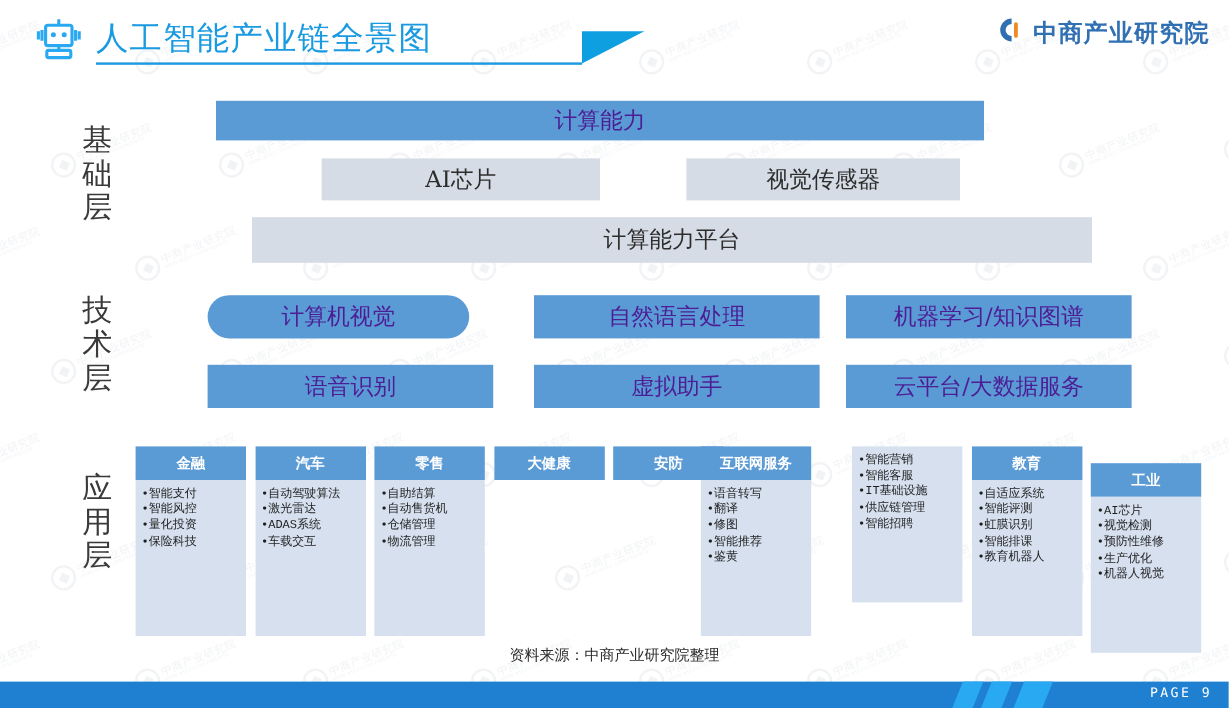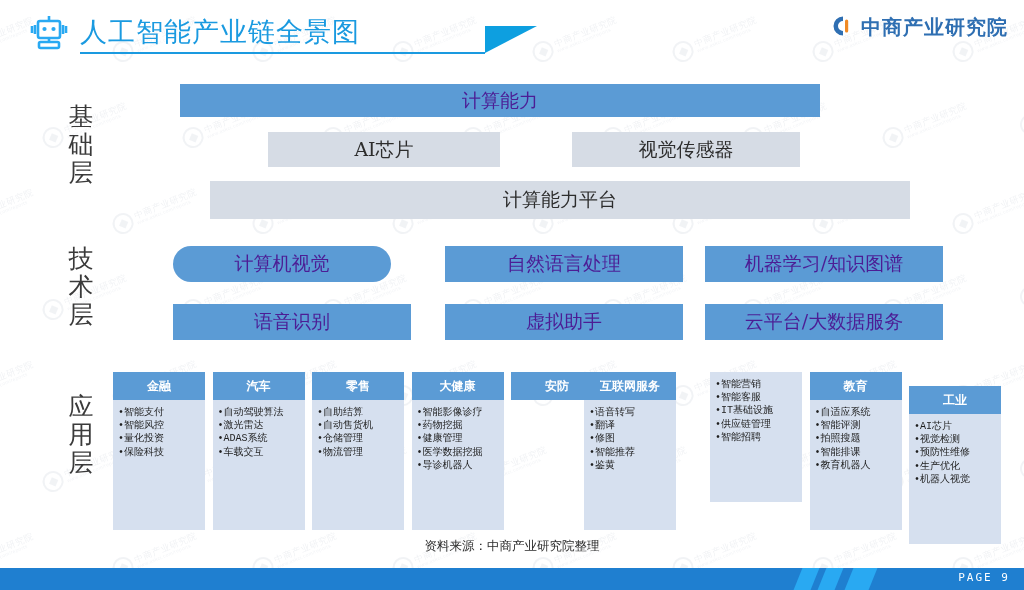--- a/index.html
+++ b/index.html
@@ -535,29 +535,20 @@
           <ul>
             <li>自助结算</li>
             <li>自动售货机</li>
             <li>仓储管理</li>
             <li>物流管理</li>
           </ul>
         </div>
       </div>
       <div class="app-col" style="left: 411.5px;">
         <div class="app-head">大健康</div>
-        <div class="app-body">
-          <ul>
-            <li>智能影像诊疗</li>
-            <li>药物挖掘</li>
-            <li>健康管理</li>
-            <li>医学数据挖掘</li>
-            <li>导诊机器人</li>
-          </ul>
-        </div>
       </div>
       <div class="app-col" style="left: 511px;">
         <div class="app-head">安防</div>
       </div>
       <div class="app-col" style="left: 584px;">
         <div class="app-head">互联网服务</div>
         <div class="app-body">
           <ul>
             <li>语音转写</li>
             <li>翻译</li>
@@ -577,21 +568,21 @@
             <li>智能招聘</li>
           </ul>
         </div>
       </div>
       <div class="app-col" style="left: 809.5px;">
         <div class="app-head">教育</div>
         <div class="app-body">
           <ul>
             <li>自适应系统</li>
             <li>智能评测</li>
-            <li>拍照搜题</li>
+            <li>虹膜识别</li>
             <li>智能排课</li>
             <li>教育机器人</li>
           </ul>
         </div>
       </div>
       <div class="app-col" style="left: 909px; margin-top: 14px;">
         <div class="app-head">工业</div>
         <div class="app-body">
           <ul>
             <li>AI芯片</li>

